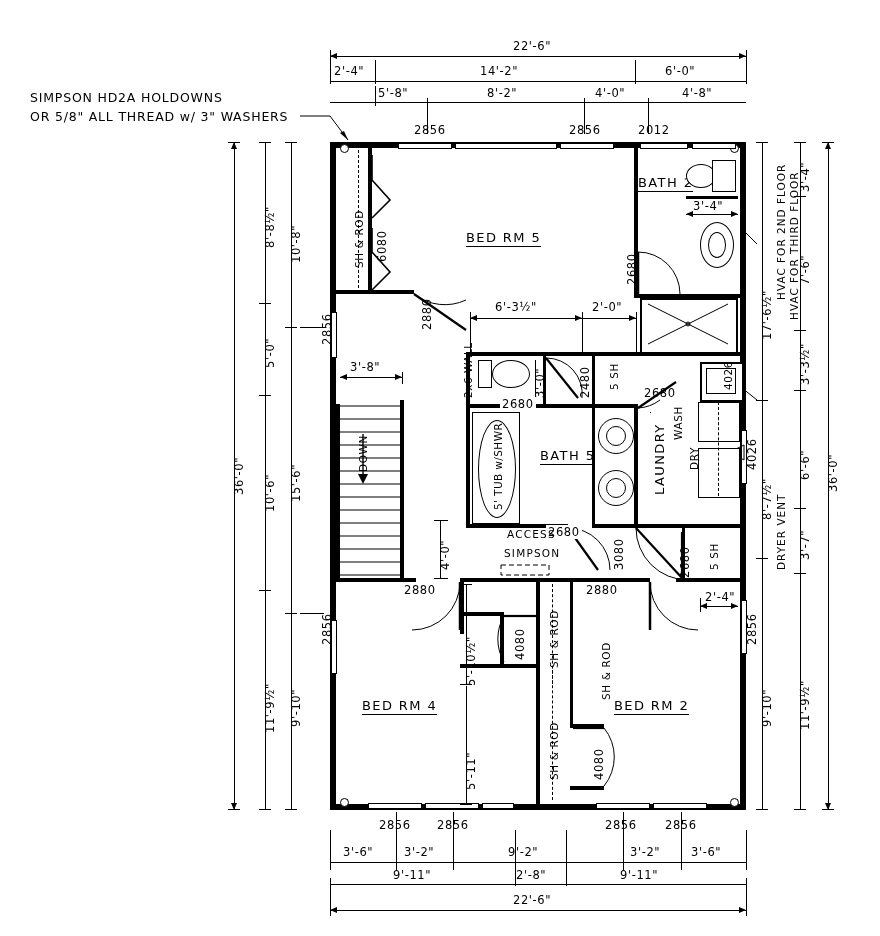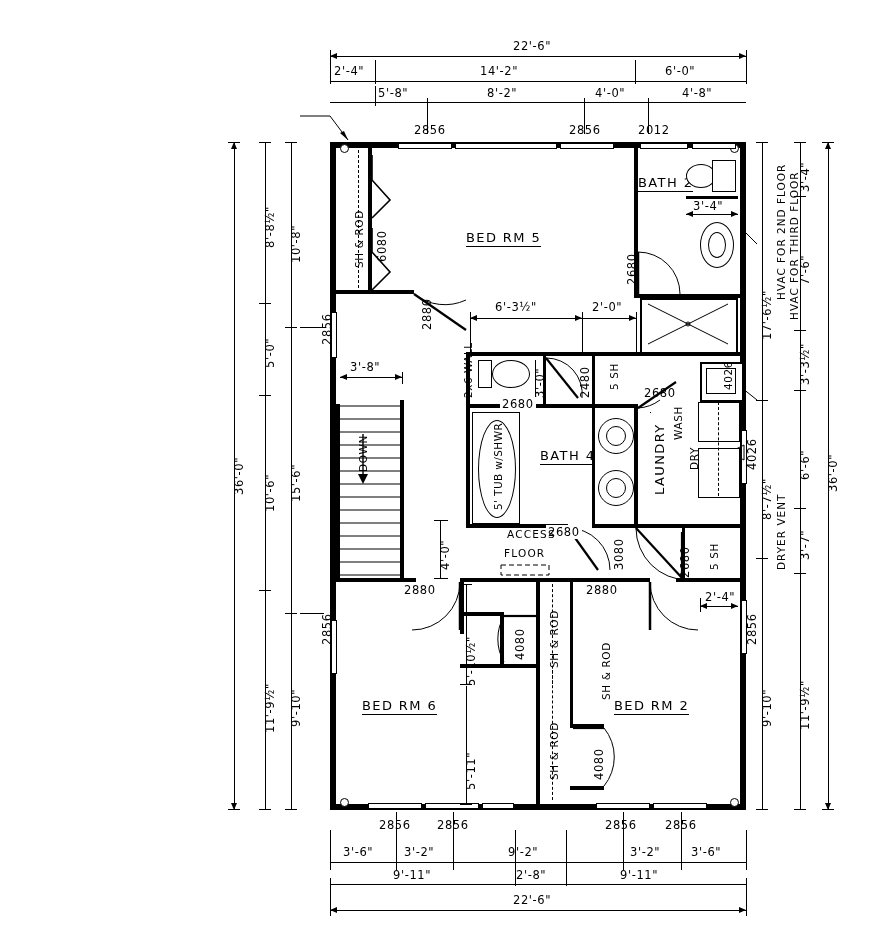--- a/index.html
+++ b/index.html
@@ -28,20 +28,24 @@
   .dash{position:absolute;border-left:1px dashed #000;}
   .fixture{position:absolute;border:1px solid #000;background:#fff;}
   .oval{position:absolute;border:1px solid #000;border-radius:50%;background:#fff;}
   svg{position:absolute;left:0;top:0;overflow:visible;}
 </style>
 </head>
 <body>
 
 <div id="sheet">
 
+  <div class="txt note" style="left:30px;top:88px;">
+    <div>SIMPSON HD2A HOLDOWNS</div>
+    <div>OR 5/8" ALL THREAD w/ 3" WASHERS</div>
+  </div>
   <svg width="880" height="936">
     <line x1="300" y1="116" x2="330" y2="116" stroke="#000" stroke-width="1"></line>
     <line x1="330" y1="116" x2="348" y2="140" stroke="#000" stroke-width="1"></line>
     <polygon points="348,140 340,133 344,131" fill="#000"></polygon>
 
     <line x1="745" y1="232" x2="757" y2="244" stroke="#000" stroke-width="1"></line>
     <line x1="732" y1="380" x2="757" y2="400" stroke="#000" stroke-width="1"></line>
     <polygon points="732,380 741,383 738,388" fill="#000"></polygon>
   </svg>
 
@@ -284,37 +288,37 @@
 
   <div class="wall" style="left:466px;top:404px;width:172px;height:4px;"></div>
   <div class="txt dim" style="left:500px;top:397px;background:#fff;padding:0 2px;">2680</div>
 
   <div class="wall" style="left:466px;top:408px;width:4px;height:120px;"></div>
   <div class="wall" style="left:466px;top:524px;width:102px;height:4px;"></div>
 
   <div class="fixture" style="left:472px;top:412px;width:46px;height:110px;"></div>
   <div class="oval" style="left:478px;top:420px;width:36px;height:96px;"></div>
   <div class="txt smallv" style="left:492px;top:510px;letter-spacing:.4px;">5' TUB w/SHWR</div>
-  <div class="txt lbl" style="left:540px;top:448px;">BATH 4</div>
+  <div class="txt lbl" style="left:540px;top:448px;">BATH 5</div>
 
   <div class="wall" style="left:592px;top:408px;width:3px;height:120px;"></div>
   <div class="oval" style="left:598px;top:418px;width:34px;height:34px;"></div>
   <div class="oval" style="left:606px;top:426px;width:18px;height:18px;"></div>
   <div class="oval" style="left:598px;top:470px;width:34px;height:34px;"></div>
   <div class="oval" style="left:606px;top:478px;width:18px;height:18px;"></div>
   <div class="wall" style="left:592px;top:524px;width:50px;height:4px;"></div>
 
   <svg width="880" height="936">
     <path d="M 568,528 A 42,42 0 0 1 610,570" fill="none" stroke="#000" stroke-width="1"></path>
     <line x1="568" y1="528" x2="598" y2="570" stroke="#000" stroke-width="2.2"></line>
   </svg>
   <div class="txt dim" style="left:546px;top:525px;background:#fff;padding:0 2px;">2680</div>
 
   <div class="txt small" style="left:507px;top:528px;letter-spacing:1.2px;">ACCESS</div>
-  <div class="txt small" style="left:504px;top:547px;letter-spacing:1.2px;">FLOOR</div>
+  <div class="txt small" style="left:504px;top:547px;letter-spacing:1.2px;">SIMPSON</div>
   <svg width="880" height="936">
     <rect x="501" y="565" width="48" height="10" fill="none" stroke="#000" stroke-width="1" stroke-dasharray="5 3"></rect>
   </svg>
 
   <div class="wall" style="left:634px;top:404px;width:4px;height:124px;"></div>
   <div class="txt lbl" style="left:652px;top:495px;transform-origin:0 0;transform:rotate(-90deg);border:none;">LAUNDRY</div>
   <div class="ln h" style="left:650px;top:412px;width:1px;height:1px;"></div>
   <div class="txt smallv" style="left:688px;top:470px;">DRY</div>
   <div class="txt smallv" style="left:672px;top:440px;">WASH</div>
 
@@ -437,21 +441,21 @@
   <div class="wall" style="left:570px;top:786px;width:34px;height:4px;"></div>
 
   <svg width="880" height="936">
     <path d="M 604,728 A 46,46 0 0 1 604,786" fill="none" stroke="#000" stroke-width="1"></path>
     <line x1="604" y1="728" x2="604" y2="684" stroke="#000" stroke-width="0"></line>
     <line x1="573" y1="728" x2="604" y2="728" stroke="#000" stroke-width="2.2"></line>
   </svg>
   <div class="txt dimv" style="left:592px;top:780px;">4080</div>
   <div class="txt smallv" style="left:600px;top:700px;">SH &amp; ROD</div>
 
-  <div class="txt lbl" style="left:362px;top:698px;">BED RM 6</div>
+  <div class="txt lbl" style="left:362px;top:698px;">BED RM 4</div>
   <div class="txt lbl" style="left:614px;top:698px;">BED RM 2</div>
 
   <div class="ln v" style="left:466px;top:584px;height:100px;"></div>
   <div class="ln h" style="left:460px;top:584px;width:12px;"></div>
   <div class="ln h" style="left:460px;top:684px;width:12px;"></div>
   <div class="txt dimv" style="left:464px;top:686px;">5'-10½"</div>
   <div class="ln v" style="left:466px;top:686px;height:118px;"></div>
   <div class="ln h" style="left:460px;top:804px;width:12px;"></div>
   <div class="txt dimv" style="left:464px;top:790px;">5'-11"</div>
 

